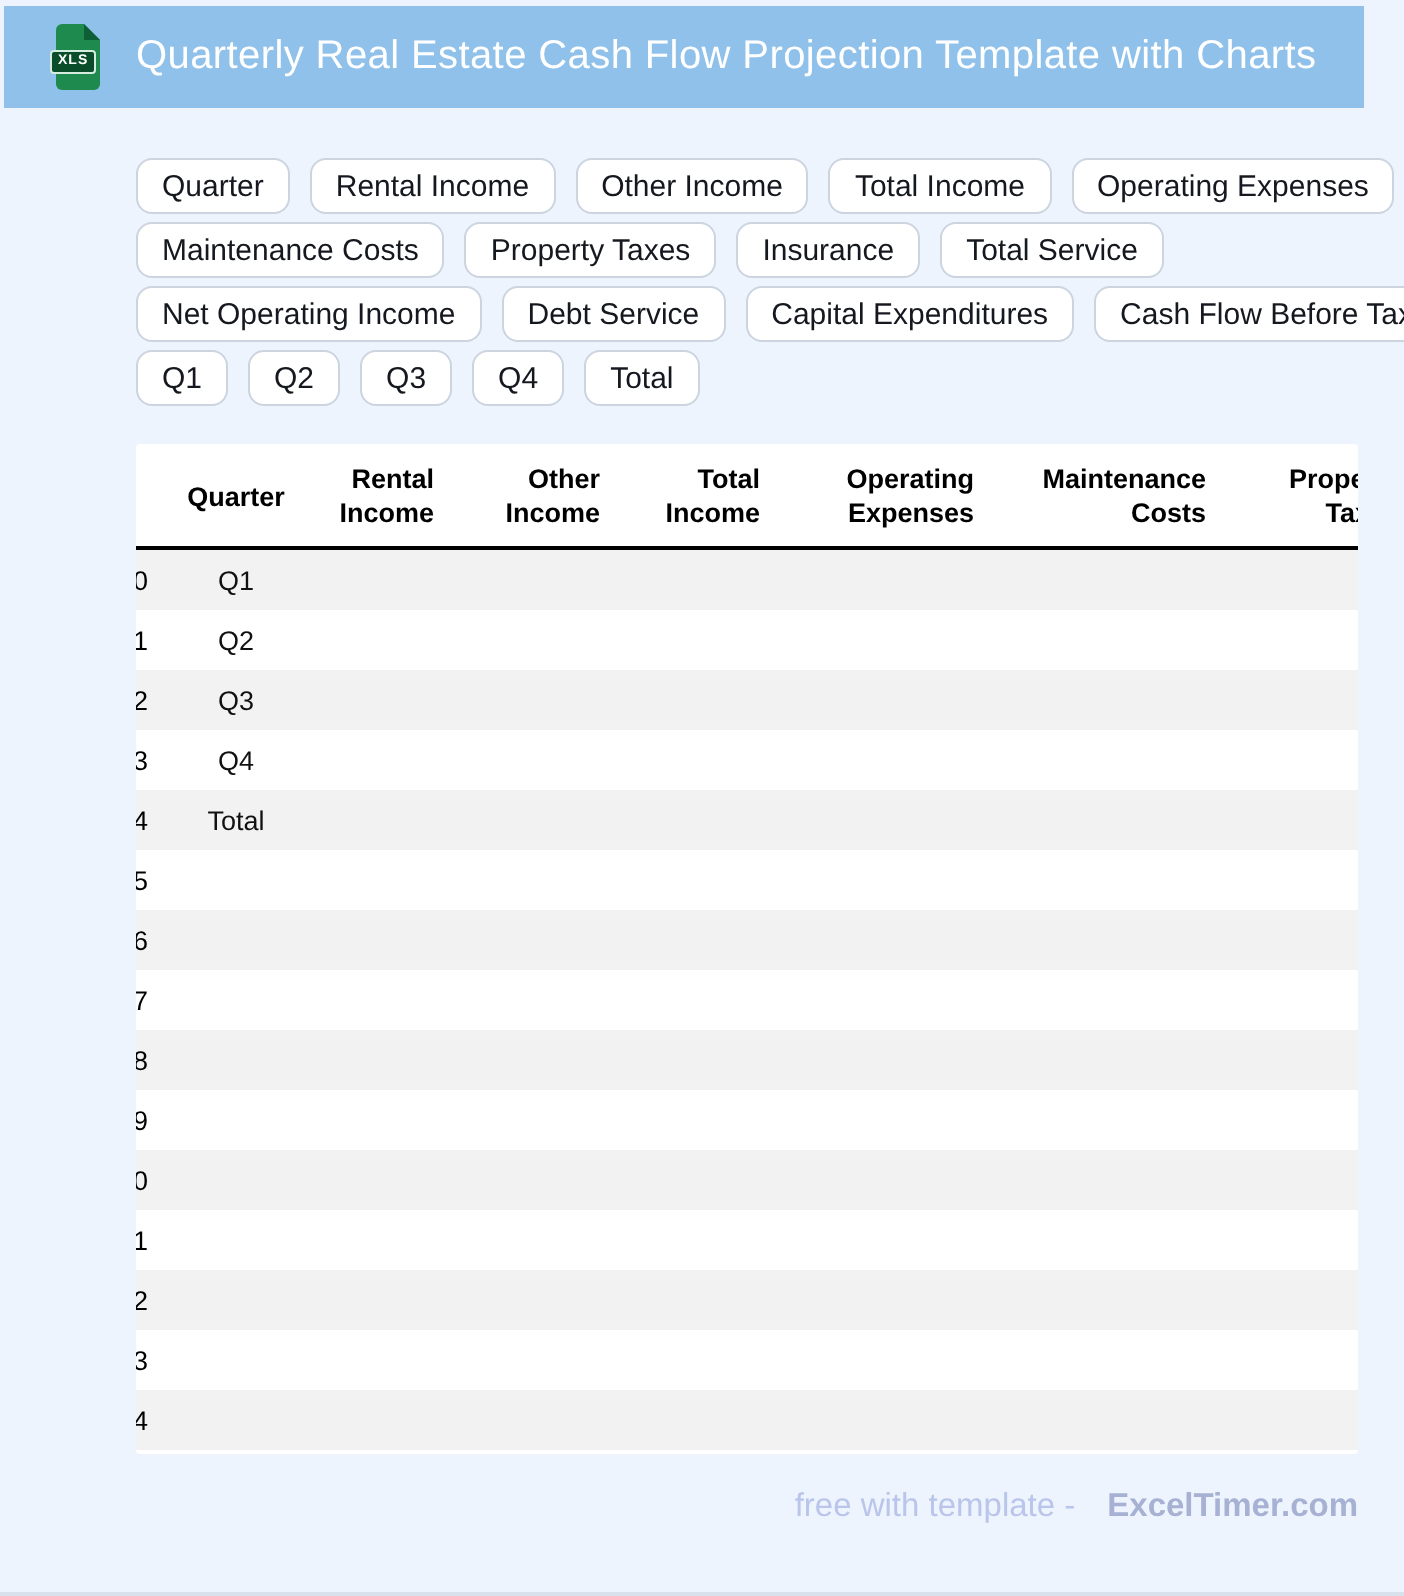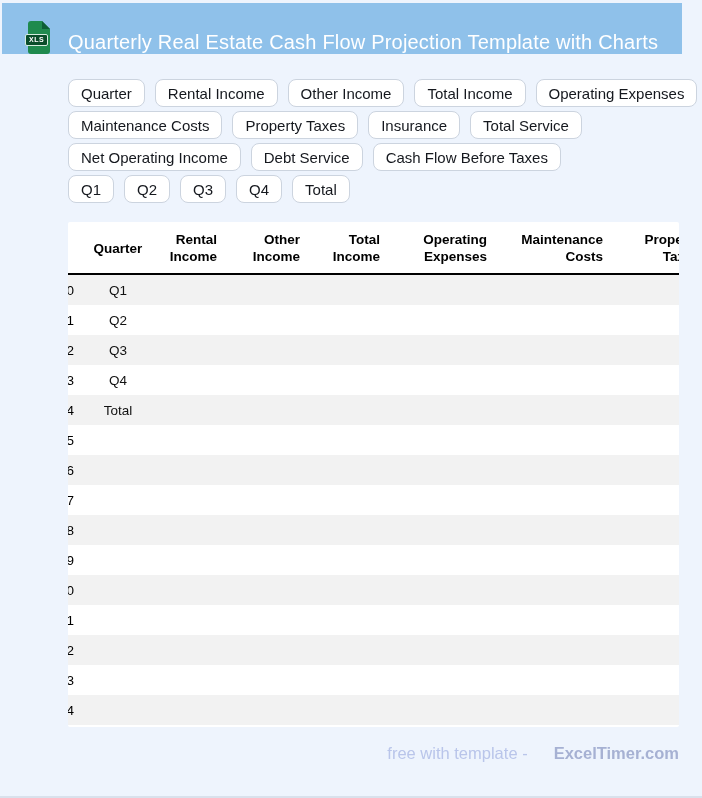--- a/index.html
+++ b/index.html
@@ -11,21 +11,21 @@
     border-bottom: 2px solid #d9e1ec;
     overflow: hidden;
     position: relative;
   }
 
   
   .topbar {
     position: absolute; left:2px; top:3px;
     width:680px; height:51px;
     background: var(--header-bg, #8fc1ea);
-    display:flex; align-items:flex-end;
+    display:flex; align-items:center;
   }
   .xls-icon { position:relative; width:22px; height:33px; margin-left:26px; flex:0 0 auto; }
   .xls-doc { position:absolute; inset:0; background: var(--icon-green, #1f8a4e); border-radius:3px; }
   .xls-cut  { position:absolute; top:0; right:0; width:0; height:0;
               border-top:8px solid var(--header-bg, #8fc1ea); border-left:8px solid transparent; }
   .xls-fold { position:absolute; top:0; right:0; width:0; height:0;
               border-left:8px solid var(--icon-fold, #0e5e36); border-top:8px solid transparent; }
   .xls-badge {
     position:absolute; left:-3px; top:13px;
     background: var(--icon-badge, #0a4d2a);
@@ -92,21 +92,21 @@
   
   .footer {
     position:absolute; left:68px; top:744px; width:611px;
     text-align:right;
     font-size:16.5px;
     color: var(--footer-text, #b9c5ea);
   }
   .footer .brand {
     font-weight:bold;
     color: var(--footer-brand, #a6b1d3);
-    margin-left:26px;
+    margin-left:16px;
     text-decoration:none;
     cursor:pointer;
   }
 </style>
 </head>
 <body>
 
 <div class="topbar">
   <span class="xls-icon">
     <span class="xls-doc"></span>
@@ -127,20 +127,21 @@
     </div>
     <div class="chip-row">
       <button class="chip">Maintenance Costs</button>
       <button class="chip">Property Taxes</button>
       <button class="chip">Insurance</button>
       <button class="chip">Total Service</button>
     </div>
     <div class="chip-row">
       <button class="chip">Net Operating Income</button>
       <button class="chip">Debt Service</button>
+      <button class="chip">Capital Expenditures</button>
       <button class="chip">Cash Flow Before Taxes</button>
     </div>
     <div class="chip-row">
       <button class="chip">Q1</button>
       <button class="chip">Q2</button>
       <button class="chip">Q3</button>
       <button class="chip">Q4</button>
       <button class="chip">Total</button>
     </div>
   </div>

